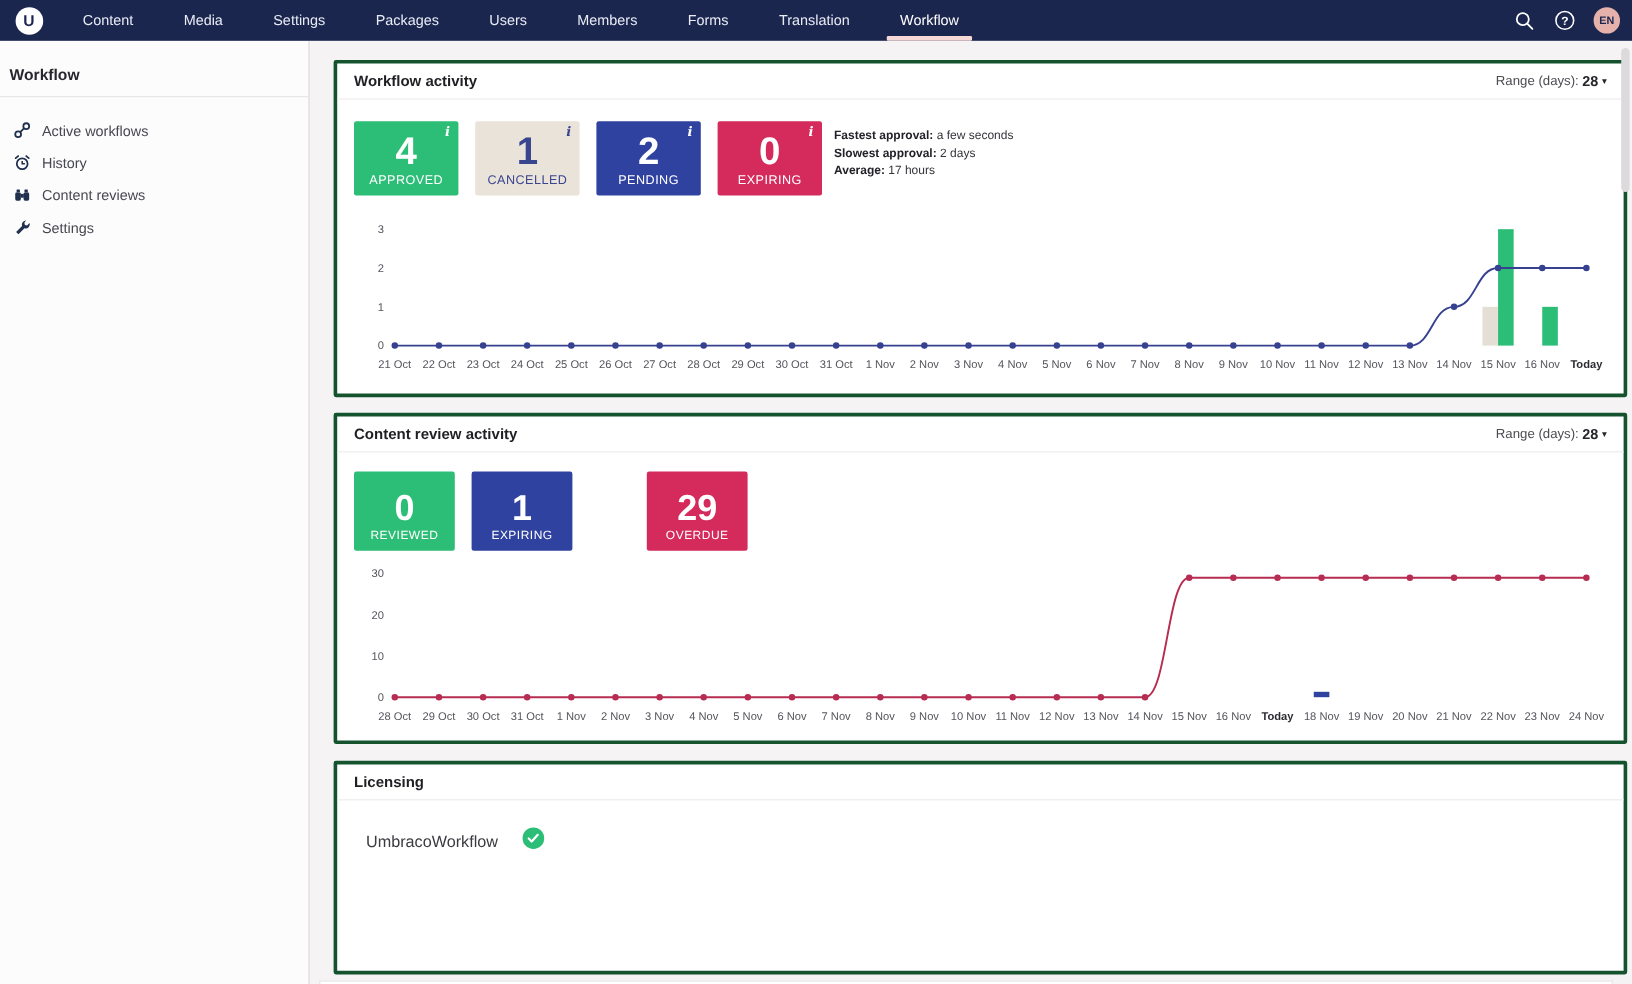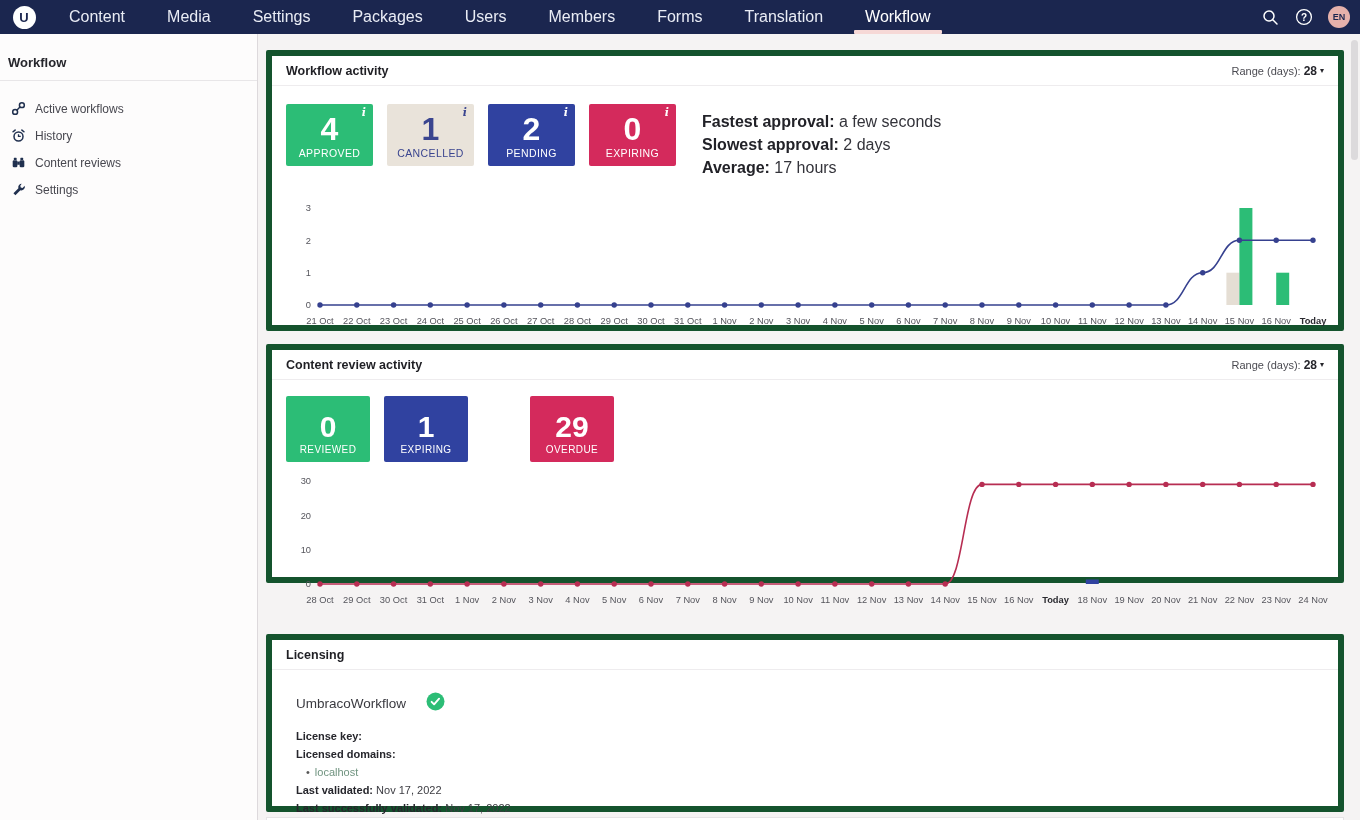--- a/index.html
+++ b/index.html
@@ -6,63 +6,63 @@
   html,body { width:1360px; height:820px; overflow:hidden; background:#f5f3f3;
     font-family:"Liberation Sans", sans-serif; }
 
   
   .topnav { position:absolute; top:0; left:0; width:1360px; height:34px;
     background:#1b264f; display:flex; align-items:center; z-index:30; }
   .logo-wrap { width:48px; display:flex; justify-content:center; align-items:center; }
   .logo { width:23px; height:23px; border-radius:50%; background:#ffffff; color:#1b264f;
     font-weight:bold; font-size:13px; display:flex; align-items:center; justify-content:center; }
   .nav-items { display:flex; height:34px; }
-  .nav-item { color:#e9ecf5; font-size:16px; padding:12px 21px; height:34px; display:flex;
+  .nav-item { color:#e9ecf5; font-size:12px; padding:12px 21px; height:34px; display:flex;
     align-items:center; position:relative; cursor:pointer; text-decoration:none; }
   .nav-item.active { color:#ffffff; }
   .nav-item.active::after { content:""; position:absolute; left:10px; right:10px; bottom:0;
     height:4px; background:#f6d8d6; border-radius:1px; }
   .nav-right { margin-left:auto; display:flex; align-items:center; gap:14px; padding-right:10px; }
   .nav-icon { width:20px; height:20px; display:flex; align-items:center; justify-content:center; cursor:pointer; }
   .avatar { width:22px; height:22px; border-radius:50%; background:#e6b1ab; color:#1b264f;
     font-size:9px; font-weight:bold; display:flex; align-items:center; justify-content:center; cursor:pointer; }
 
   
   .sidebar { position:absolute; top:34px; left:0; width:258px; bottom:0; background:#fdfcfc;
     border-right:1px solid #ddd9dc; }
   .sidebar-title { font-size:13px; font-weight:bold; color:#26262c; padding:21px 0 10px 8px;
     border-bottom:1px solid #e8e6e8; }
   .side-items { margin-top:14px; }
   .side-item { display:flex; align-items:center; height:27px; padding-left:10px; cursor:pointer; }
   .side-icon { width:17px; height:17px; margin-right:8px; display:flex; align-items:center; justify-content:center; }
   .side-label { font-size:12px; color:#47474f; }
 
   
-  .panel { position:absolute; left:266px; width:1078px; background:#ffffff;
-    border:6px solid #14532d; border-radius:2px; }
+  .panel { position:absolute; left:278px; width:1078px; background:#ffffff;
+    border:3px solid #14532d; border-radius:2px; }
   .panel-head { height:30px; display:flex; align-items:center; justify-content:space-between;
     padding:0 14px; border-bottom:1px solid #eeecee; }
   .panel-title { font-size:12.5px; font-weight:bold; color:#1f1f24; }
   .range { font-size:11px; color:#4b4b52; cursor:pointer; display:flex; align-items:center; gap:3px; }
   .range b { font-size:12px; color:#26262c; }
   .caret { font-size:8px; color:#26262c; }
   .panel-body { padding:14px; }
 
   .cards { display:flex; gap:14px; }
   .card { position:relative; width:87px; height:62px; border-radius:2px; display:flex;
     flex-direction:column; align-items:center; justify-content:flex-end; padding-bottom:7px; }
   .card .num { font-size:32px; font-weight:bold; line-height:0.95; }
   .card .lbl { font-size:10.5px; letter-spacing:0.4px; margin-top:3px; }
   .card .info { position:absolute; top:2px; right:7px; font-family:"DejaVu Serif", serif;
     font-style:italic; font-weight:bold; font-size:11px; cursor:pointer; }
   .cards.small .card { width:84px; height:66px; }
   .cards.small .num { font-size:30px; }
   .cards.small .lbl { font-size:10px; }
 
-  .stats { margin-left:26px; padding-top:6px; font-size:16px; color:#33333a; line-height:1.45; }
+  .stats { margin-left:10px; padding-top:6px; font-size:10px; color:#33333a; line-height:1.45; }
   .stats b { color:#222228; }
 
   .chart-row { display:flex; }
   svg.chart text.tick { font-size:9.3px; fill:#55555c; font-family:"Liberation Sans",sans-serif; }
   svg.chart text.today { font-weight:bold; fill:#2b2b31; }
 
   
   .lic-product { display:flex; align-items:center; gap:20px; margin:22px 0 14px 10px; }
   .lic-name { font-size:13.5px; color:#3a3a40; }
   .lic-lines { margin-left:10px; font-size:11px; color:#3c3c42; line-height:1.32; }
@@ -262,21 +262,21 @@
         <circle cx="843.1" cy="106.0" r="2.7" fill="#36418f"></circle>
         <circle cx="879.9" cy="106.0" r="2.7" fill="#36418f"></circle>
         <circle cx="916.7" cy="73.7" r="2.7" fill="#36418f"></circle>
         <circle cx="953.4" cy="41.3" r="2.7" fill="#36418f"></circle>
         <circle cx="990.2" cy="41.3" r="2.7" fill="#36418f"></circle>
         <circle cx="1027.0" cy="41.3" r="2.7" fill="#36418f"></circle>
       </svg>
   </div>
 </div>
 
-<div class="panel" style="top:344px; height:239px;">
+<div class="panel" style="top:344px; height:276px;">
   <div class="panel-head">
     <span class="panel-title">Content review activity</span>
     <span class="range">
       <span>Range (days):</span>
       <b>28</b>
       <span class="caret">▾</span>
     </span>
   </div>
   <div class="panel-body" style="padding-top:16px;">
     <div class="cards small">
@@ -367,27 +367,20 @@
   <div class="panel-body" style="padding-top:0;">
     <div class="lic-product">
       <span class="lic-name">UmbracoWorkflow</span>
       <span>
         <svg width="19" height="19" viewBox="0 0 19 19">
             <circle cx="9.5" cy="9.5" r="9" fill="#2cbd76"></circle>
             <path d="M5.6 9.8 l2.5 2.5 l5-5.6" fill="none" stroke="#ffffff" stroke-width="1.9" stroke-linecap="round" stroke-linejoin="round"></path>
           </svg>
       </span>
     </div>
-    <div class="lic-lines">
-      <div class="row"><b>License key:</b></div>
-      <div class="row"><b>Licensed domains:</b></div>
-      <div class="domain-row"><span class="domain-bullet">•</span><span class="domain">localhost</span></div>
-      <div class="row"><b>Last validated:</b><span> Nov 17, 2022</span></div>
-      <div class="row"><b>Last successfully validated:</b><span> Nov 17, 2022</span></div>
-    </div>
 
   </div>
 </div>
 
 <div class="next-panel"></div>
 
 <div class="scroll-track">
   <div class="scroll-thumb"></div>
 </div>
 

